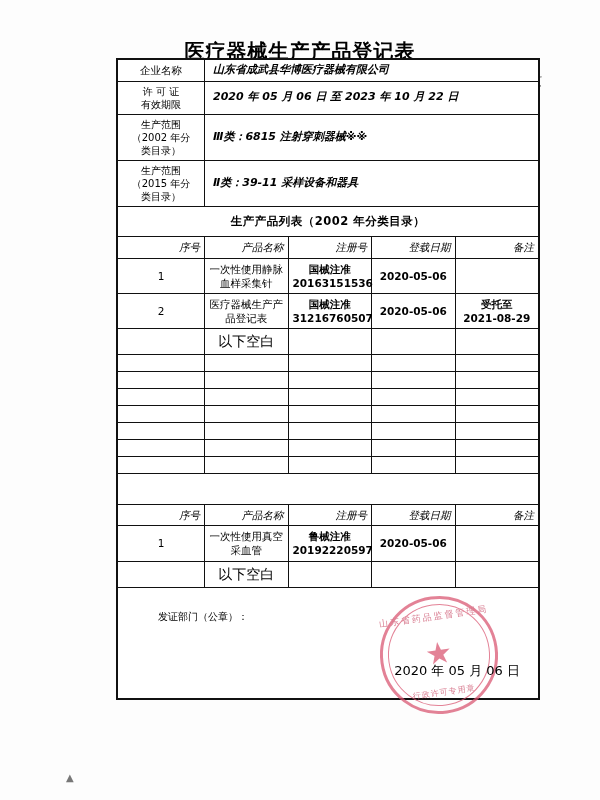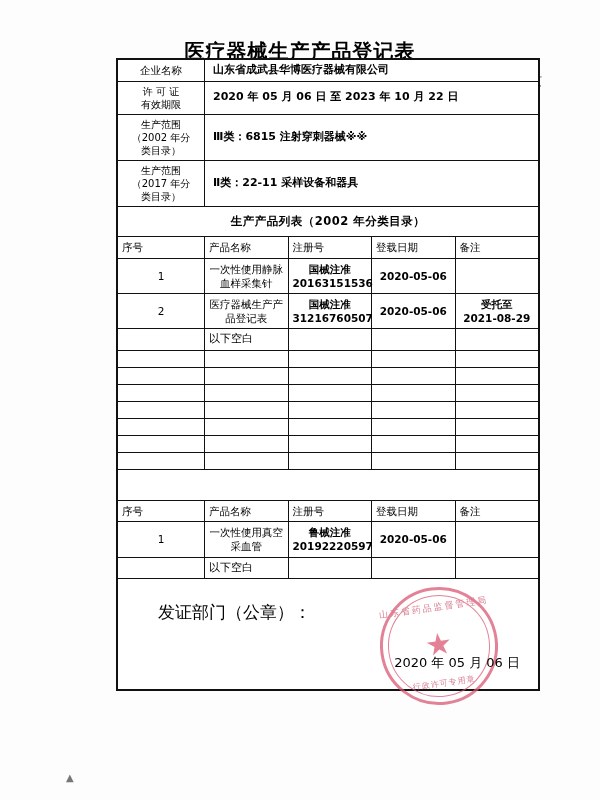--- a/index.html
+++ b/index.html
@@ -62,43 +62,44 @@
   }
   .lbl {
     text-align: center;
     width: 78px;
     font-size: 10.5px;
   }
   .val {
     font-weight: bold;
     padding-left: 8px;
     font-size: 11px;
+    font-style: italic;
   }
   .ctr { text-align: center; }
   .bold { font-weight: bold; }
   .sectitle {
     text-align: center;
     font-size: 11.5px;
     font-weight: bold;
     padding: 7px 13px;
     letter-spacing: .5px;
   }
-  .hdr { text-align: left; font-size: 10.5px; }
+  .hdr { text-align: right; font-size: 10.5px; font-style: italic; }
   .rowh { height: 17px; }
   .empty { height: 17px; }
-  .blank-note { font-size: 11px; }
+  .blank-note { text-align: center; font-size: 14px; }
   .issue {
     height: 104px;
     position: relative;
   }
   .issue-label {
     position: absolute;
     left: 40px;
     top: 22px;
-    font-size: 17px;
+    font-size: 10px;
   }
   .issue-date {
     position: absolute;
     right: 18px;
     bottom: 18px;
     font-size: 13px;
   }
   .seal {
     position: absolute;
     left: 262px;
@@ -185,24 +186,24 @@
         <td class="lbl two-line">
           <div>生产范围</div>
           <div>（2002 年分</div>
           <div>类目录）</div>
         </td>
         <td class="val" colspan="4">Ⅲ类：6815 注射穿刺器械※※</td>
       </tr>
       <tr>
         <td class="lbl two-line">
           <div>生产范围</div>
-          <div>（2017 年分</div>
+          <div>（2015 年分</div>
           <div>类目录）</div>
         </td>
-        <td class="val" colspan="4">Ⅱ类：22-11 采样设备和器具</td>
+        <td class="val" colspan="4">Ⅱ类：39-11 采样设备和器具</td>
       </tr>
 
       <tr>
         <td class="sectitle" colspan="5">生产产品列表（2002 年分类目录）</td>
       </tr>
 
       <tr class="rowh">
         <td class="hdr" style="width:38px">序号</td>
         <td class="hdr" style="width:108px">产品名称</td>
         <td class="hdr" style="width:98px">注册号</td>

